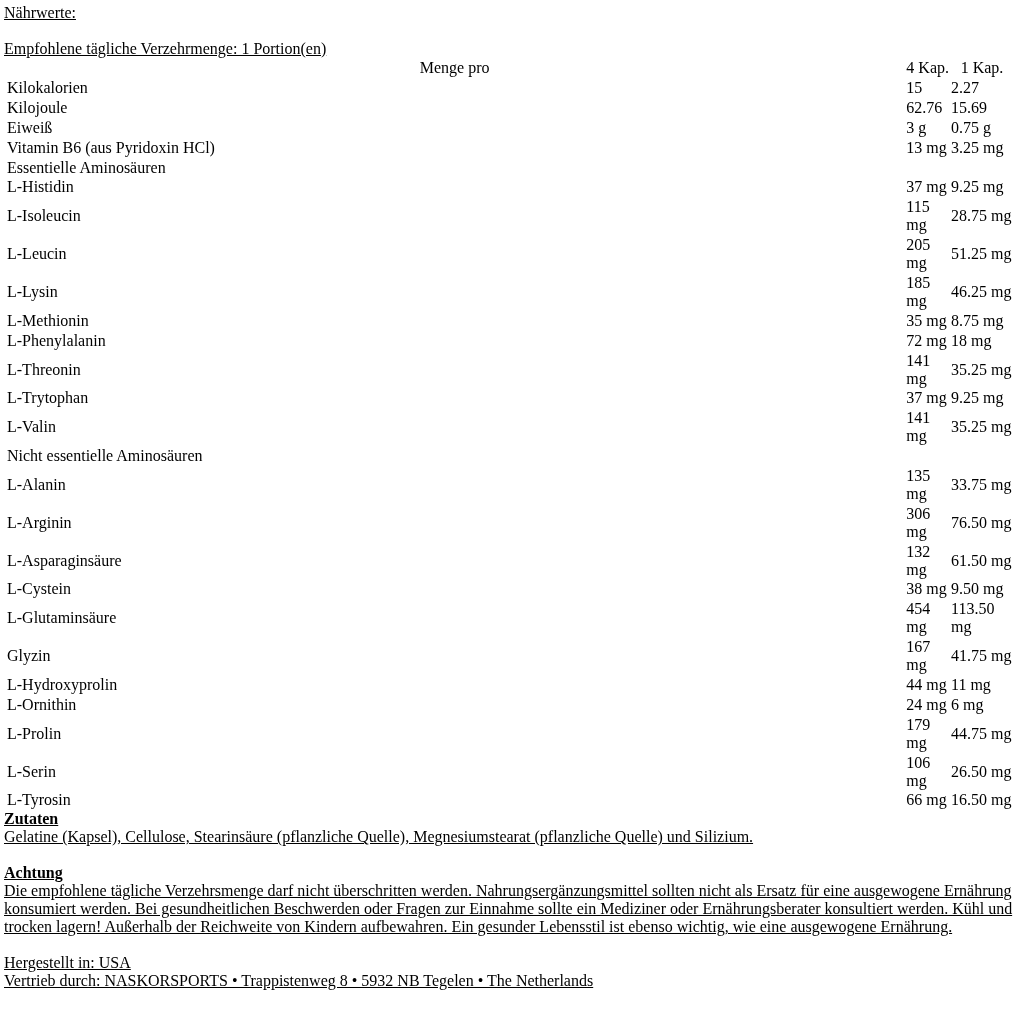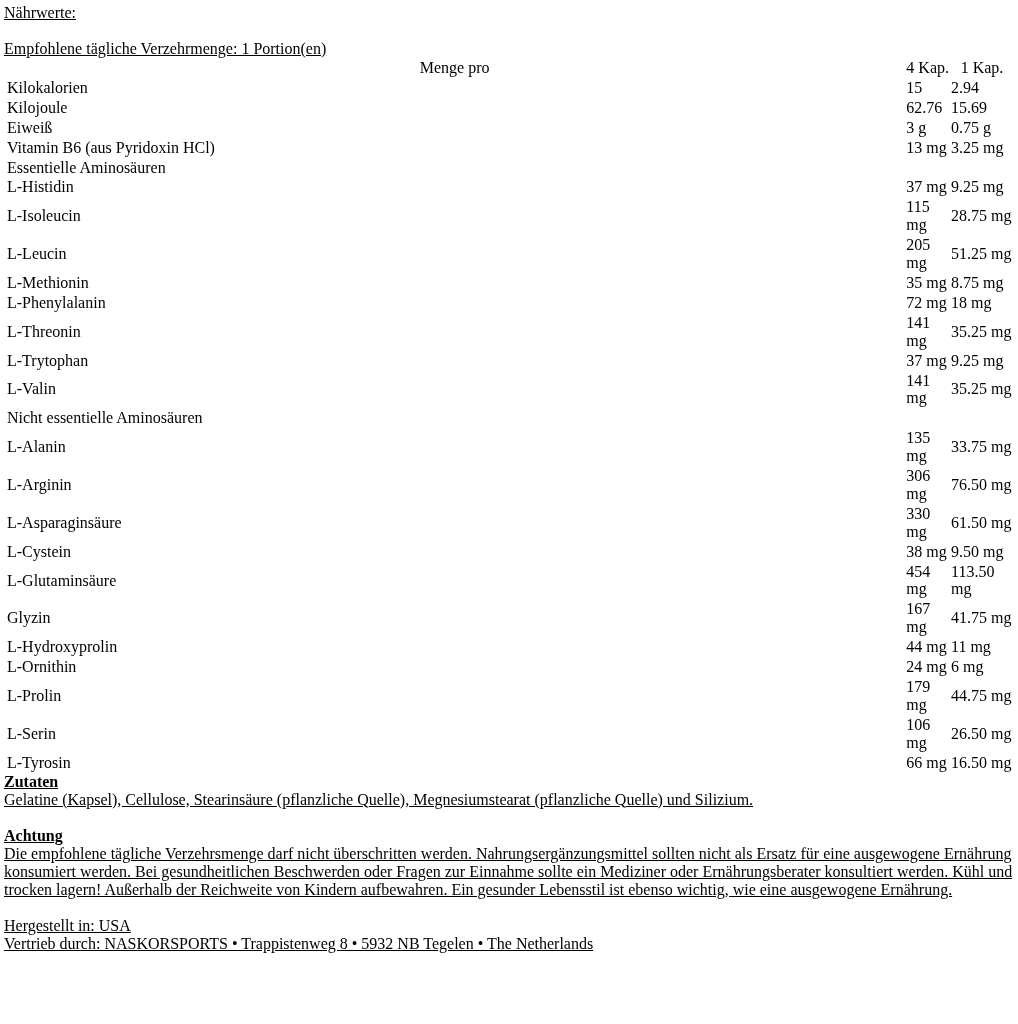--- a/index.html
+++ b/index.html
@@ -63,21 +63,21 @@
       <tr>
         <th>Menge pro</th>
         <th>4 Kap.</th>
         <th>1 Kap.</th>
       </tr>
     </thead>
     <tbody id="table-body">
         <tr>
     <td class="label-cell">Kilokalorien</td>
     <td class="value-cell">15</td>
-    <td class="value-cell">2.94</td>
+    <td class="value-cell">2.27</td>
   </tr>
         <tr>
     <td class="label-cell">Kilojoule</td>
     <td class="value-cell">62.76</td>
     <td class="value-cell">15.69</td>
   </tr>
         <tr>
     <td class="label-cell">Eiweiß</td>
     <td class="value-cell">3 g</td>
     <td class="value-cell">0.75 g</td>
@@ -101,20 +101,25 @@
     <td class="label-cell">L-Isoleucin</td>
     <td class="value-cell">115 mg</td>
     <td class="value-cell">28.75 mg</td>
   </tr>
         <tr>
     <td class="label-cell">L-Leucin</td>
     <td class="value-cell">205 mg</td>
     <td class="value-cell">51.25 mg</td>
   </tr>
         <tr>
+    <td class="label-cell">L-Lysin</td>
+    <td class="value-cell">185 mg</td>
+    <td class="value-cell">46.25 mg</td>
+  </tr>
+        <tr>
     <td class="label-cell">L-Methionin</td>
     <td class="value-cell">35 mg</td>
     <td class="value-cell">8.75 mg</td>
   </tr>
         <tr>
     <td class="label-cell">L-Phenylalanin</td>
     <td class="value-cell">72 mg</td>
     <td class="value-cell">18 mg</td>
   </tr>
         <tr>
@@ -142,21 +147,21 @@
     <td class="value-cell">135 mg</td>
     <td class="value-cell">33.75 mg</td>
   </tr>
         <tr>
     <td class="label-cell">L-Arginin</td>
     <td class="value-cell">306 mg</td>
     <td class="value-cell">76.50 mg</td>
   </tr>
         <tr>
     <td class="label-cell">L-Asparaginsäure</td>
-    <td class="value-cell">330 mg</td>
+    <td class="value-cell">132 mg</td>
     <td class="value-cell">61.50 mg</td>
   </tr>
         <tr>
     <td class="label-cell">L-Cystein</td>
     <td class="value-cell">38 mg</td>
     <td class="value-cell">9.50 mg</td>
   </tr>
         <tr>
     <td class="label-cell">L-Glutaminsäure</td>
     <td class="value-cell">454 mg</td>

